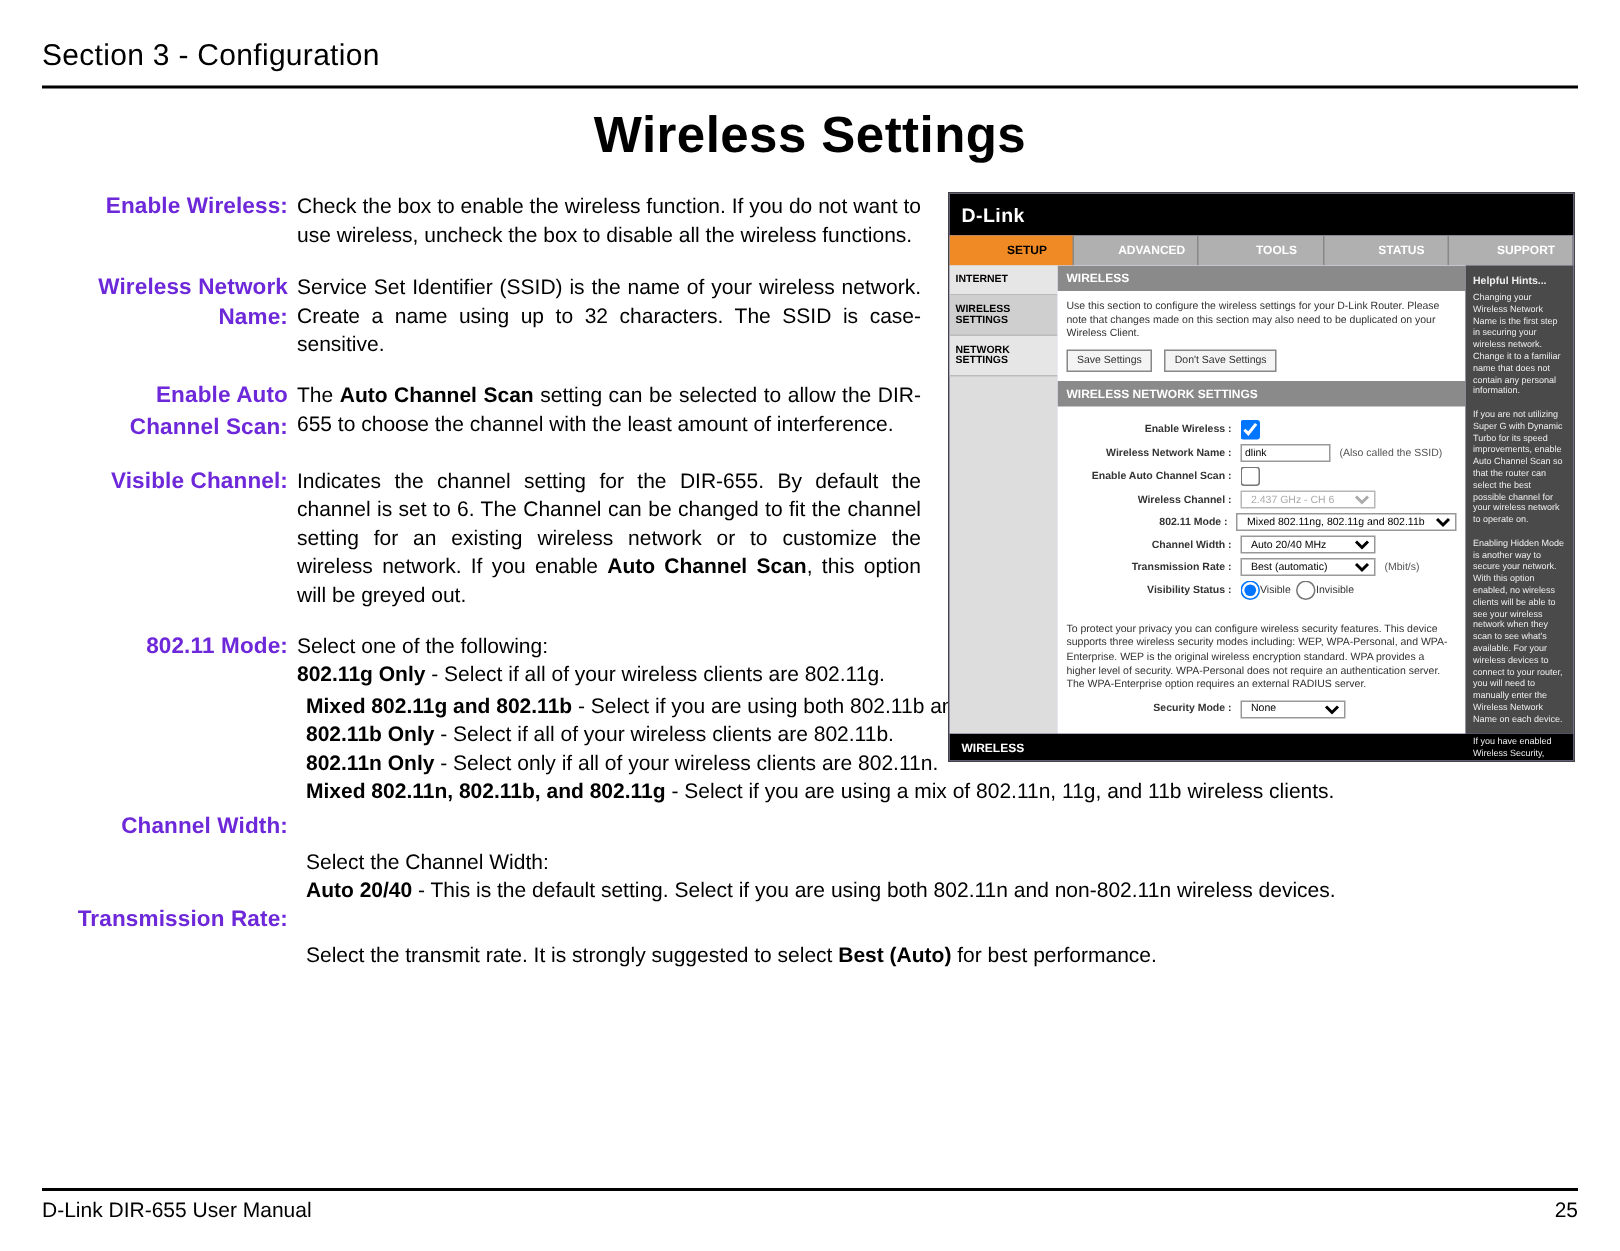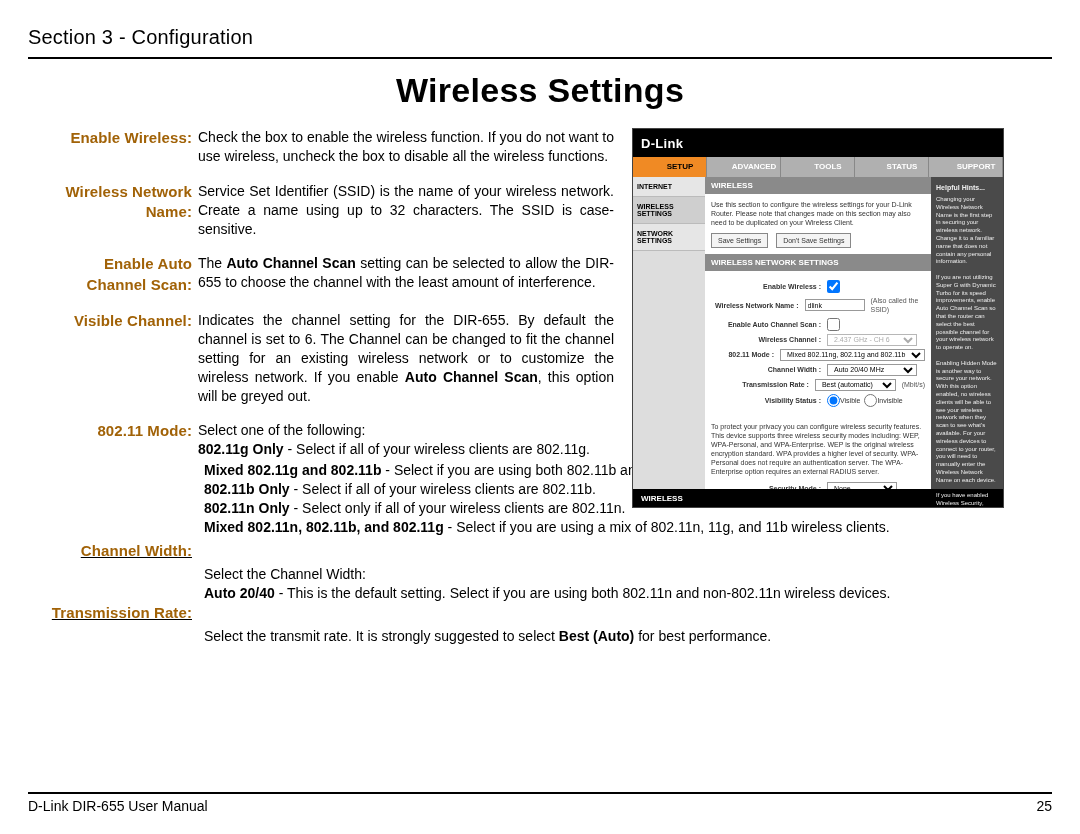--- a/index.html
+++ b/index.html
@@ -3,21 +3,21 @@
 <meta charset="utf-8">
 <style>
   * { box-sizing: border-box; margin: 0; padding: 0; }
   html, body { width: 1080px; height: 834px; background: #fff; font-family: Arial, Helvetica, sans-serif; color: #000; }
   .page { position: relative; width: 1080px; height: 834px; padding: 26px 28px 0 28px; }
   .header-line { font-size: 20px; font-weight: 400; letter-spacing: 0.2px; margin-bottom: 8px; }
   .top-rule { border-top: 2px solid #000; }
   .title { text-align: center; font-family: "Arial Narrow", Arial, sans-serif; font-stretch: condensed; font-weight: 700; font-size: 34px; margin-top: 12px; margin-bottom: 18px; letter-spacing: 0.3px; }
   .content { position: relative; width: 100%; }
   .figure { position: absolute; right: 0; top: 0; width: 420px; }
-  .router-ui { width: 372px; height: 380px; border: 1px solid #444; background: #c4b5fd; font-size: 8px; color: #000; overflow: hidden; }
+  .router-ui { width: 418px; height: 380px; border: 1px solid #444; background: #c4b5fd; font-size: 8px; color: #000; overflow: hidden; }
   .ui-topbar { display:flex; align-items:center; height:28px; background:#000; color:#fff; padding:0 8px; }
   .ui-logo { font-weight:bold; font-size:13px; letter-spacing:0.3px; }
   .ui-tabs { display:flex; height:20px; background:#b0b0b0; }
   .ui-tab { flex:1; text-align:center; line-height:20px; font-size:8px; font-weight:bold; color:#fff; border-right:1px solid #888;padding-left:21px; }
   .ui-tab.active { background:#f08a24; color:#000; }
   .ui-body { display:flex; height: calc(100% - 48px - 18px); }
   .ui-side { width:72px; background:#ddd; }
   .ui-side-item { padding:6px 4px; font-size:7px; font-weight:bold; border-bottom:1px solid #bbb; background:#e6e6e6; }
   .ui-side-item.sel { background:#cfcfcf; }
   .ui-main { flex:1; background:#fff; padding:0; overflow:hidden; }
@@ -28,26 +28,26 @@
   .ui-btn { display:inline-block; border:1px solid #888; background:#f4f4f4; padding:2px 6px; font-size:7px; margin-right:6px; }
   .ui-row { display:flex; align-items:center; margin:3px 0; }
   .ui-row label { width:110px; text-align:right; margin-right:6px; font-weight:bold; font-size:7px; }
   .ui-input { border:1px solid #999; height:12px; background:#fff; padding:0 2px; font-size:7px; }
   .ui-note { margin-left:6px; font-size:7px; color:#555; }
   .ui-foot { height:18px; background:#000; color:#fff; display:flex; align-items:center; padding:0 8px; font-weight:bold; font-size:8px; }
 
   
   .defs { font-size: 14px; line-height: 1.35; }
   .row { display: flex; align-items: flex-start; margin-bottom: 16px; }
-  .label { width: 170px; min-width: 170px; text-align: right; padding-right: 6px; color: #a16207; font-weight: 700; font-family: "Arial Narrow", Arial, sans-serif; font-stretch: condensed; font-size: 15px; letter-spacing:0.1px; }
+  .label { width: 170px; min-width: 170px; text-align: right; padding-right: 6px; color: #6d28d9; font-weight: 700; font-family: "Arial Narrow", Arial, sans-serif; font-stretch: condensed; font-size: 15px; letter-spacing:0.1px; }
   .desc { flex: 1; text-align: justify; }
   .desc.narrow { max-width: 416px; }
   .bold { font-weight: 700; }
   .indent-block { margin-left: 176px; }
-  .label-alone { margin-bottom: 4px; text-decoration: underline; }
+  .label-alone { margin-bottom: 4px; }
 
   .bottom { position: absolute; left: 28px; right: 28px; bottom: 20px; }
   .bottom-rule { border-top: 2px solid #000; height: 0; }
   .footer { display:flex; justify-content: space-between; font-size: 14px; margin-top: 4px; }
 </style>
 </head>
 <body>
 
 <div class="page">
   <div class="header-line">Section 3 - Configuration</div>

